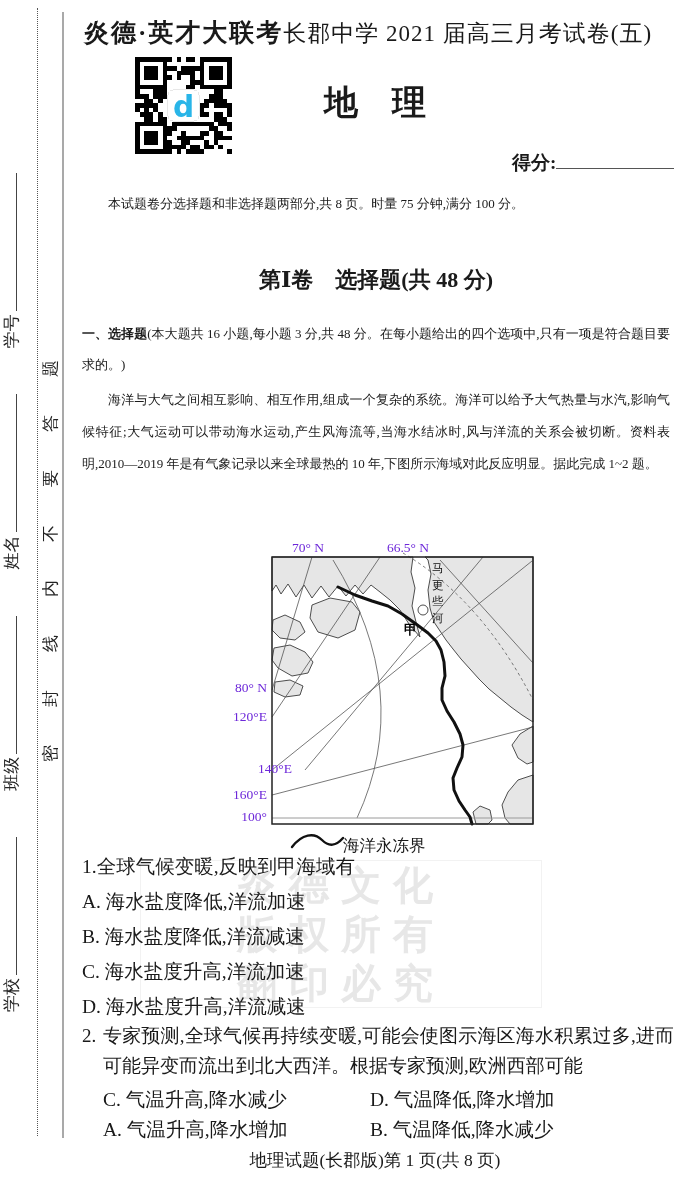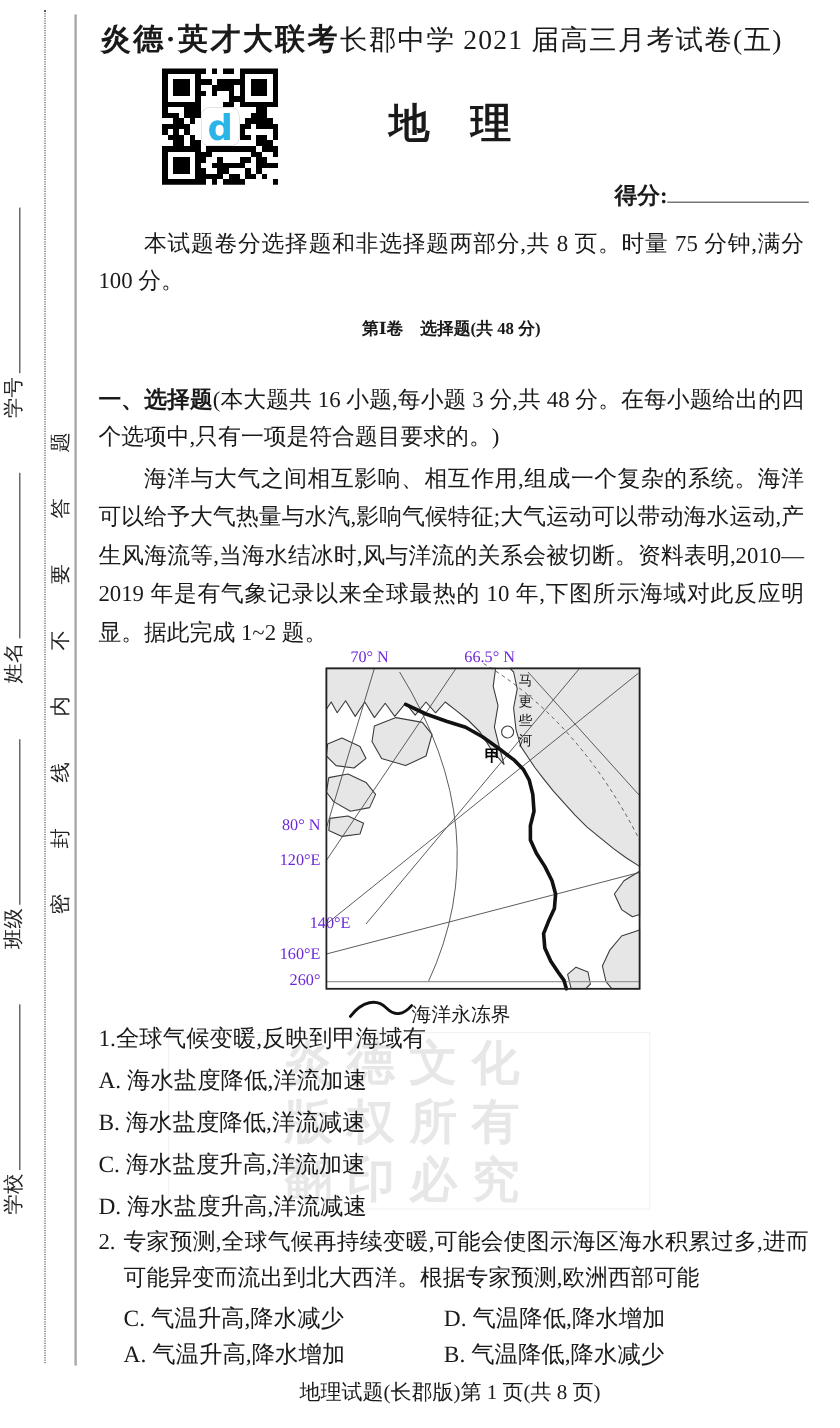--- a/index.html
+++ b/index.html
@@ -18,23 +18,23 @@
   .sidebar-fields .blank { display:inline-block; width:138px; height:15px; border-bottom:1px solid #444; margin-left:3px; vertical-align:baseline; }
   .sidebar-seal { left:40px; top:762px; width:430px; height:22px; font-size:17px; line-height:22px; letter-spacing:38px; color:#222; }
   
   .header-title { position:absolute; left:84px; top:16px; width:586px; font-size:23px; white-space:nowrap; letter-spacing:1px; }
   .header-title .brush { font-weight:bold; font-size:25px; letter-spacing:2px; }
   .qr { position:absolute; left:135px; top:57px; width:97px; height:97px; }
   .subject-title { position:absolute; left:82px; top:80px; width:586px; text-align:center; font-size:34px; font-weight:bold; }
   .score { position:absolute; left:512px; top:150px; font-size:19px; font-weight:bold; }
   .score .score-blank { display:inline-block; width:118px; height:17px; border-bottom:1.5px solid #555; }
   
-  .body-text { position:absolute; left:82px; width:588px; font-size:19px; line-height:31px; text-align:justify; }
+  .body-text { position:absolute; left:82px; width:588px; font-size:13px; line-height:31px; text-align:justify; }
   .exam-intro { top:188px; text-indent:2em; }
-  .section-title { position:absolute; left:82px; top:265px; width:588px; text-align:center; font-size:14px; font-weight:bold; }
+  .section-title { position:absolute; left:82px; top:265px; width:588px; text-align:center; font-size:22px; font-weight:bold; }
   .mc-instruction { top:318px; }
   .mc-instruction .lead { font-weight:bold; }
   .passage { top:384px; line-height:32px; text-indent:2em; }
   
   .map-figure { position:absolute; left:230px; top:538px; width:310px; height:322px; }
   .map-figure svg { position:absolute; left:0; top:0; }
   .map-label { position:absolute; font-size:13.5px; color:#6d28d9; white-space:nowrap; }
   .lab-right { width:40px; text-align:right; }
   .river-label { position:absolute; left:432px; top:560px; width:14px; font-size:11.5px; line-height:16.5px; word-break:break-all; color:#111; }
   .area-marker { position:absolute; left:404px; top:621px; font-size:13px; font-weight:bold; color:#000; }
@@ -278,21 +278,21 @@
         <path d="M62,309 C72,296 84,294 92,302 C99,309 106,308 113,300" fill="none" stroke="#111" stroke-width="2.4" stroke-linecap="round"></path>
       </svg>
     </div>
 
     <div class="map-label" style="left:283px; top:540px; width:50px; text-align:center;">70° N</div>
     <div class="map-label" style="left:378px; top:540px; width:60px; text-align:center;">66.5° N</div>
     <div class="map-label lab-right" style="left:227px; top:680px;">80° N</div>
     <div class="map-label lab-right" style="left:227px; top:709px;">120°E</div>
     <div class="map-label lab-right" style="left:227px; top:761px;margin-left:25px;">140°E</div>
     <div class="map-label lab-right" style="left:227px; top:787px;">160°E</div>
-    <div class="map-label lab-right" style="left:227px; top:809px;">260°</div>
+    <div class="map-label lab-right" style="left:227px; top:809px;">100°</div>
     <div class="river-label">马更些河</div>
     <div class="area-marker">甲</div>
     <div class="legend-label">海洋永冻界</div>
 
     <div class="question q1">
       <div class="q-row"><span>1.</span><span>全球气候变暖,反映到甲海域有</span></div>
       <div class="q-row opt-indent"><span>A.</span> <span>海水盐度降低,洋流加速</span></div>
       <div class="q-row opt-indent"><span>B.</span> <span>海水盐度降低,洋流减速</span></div>
       <div class="q-row opt-indent"><span>C.</span> <span>海水盐度升高,洋流加速</span></div>
       <div class="q-row opt-indent"><span>D.</span> <span>海水盐度升高,洋流减速</span></div>

